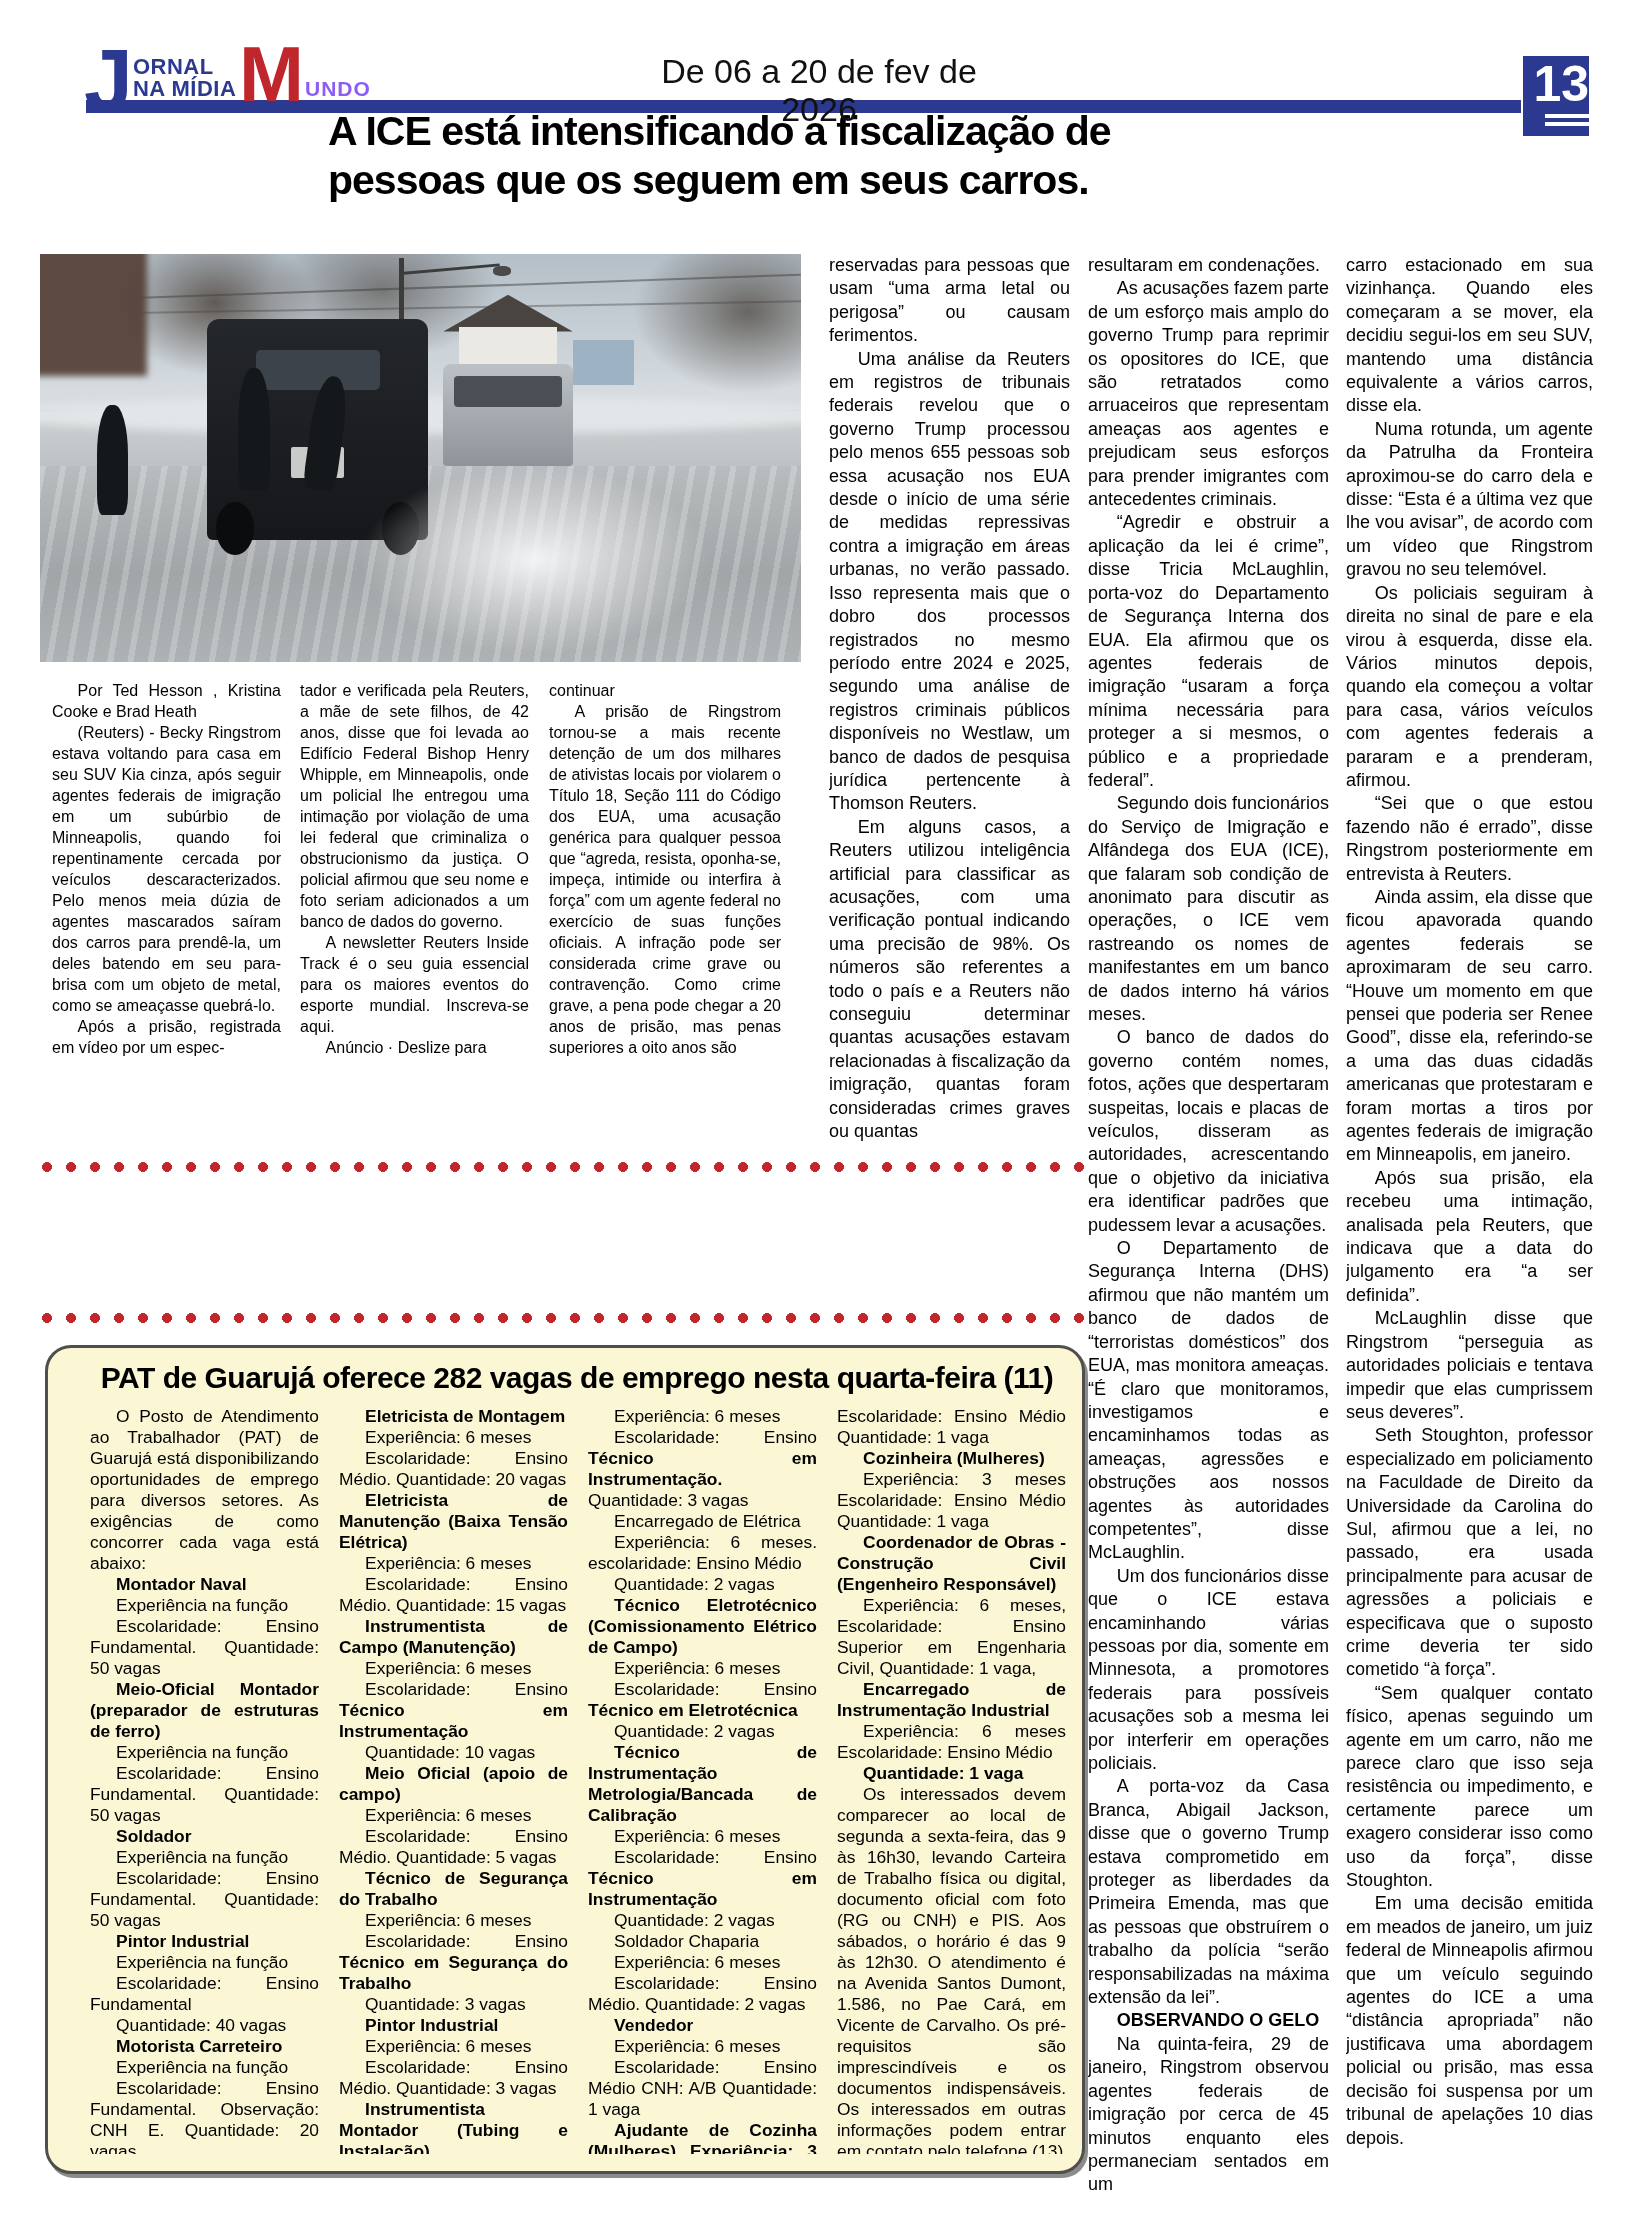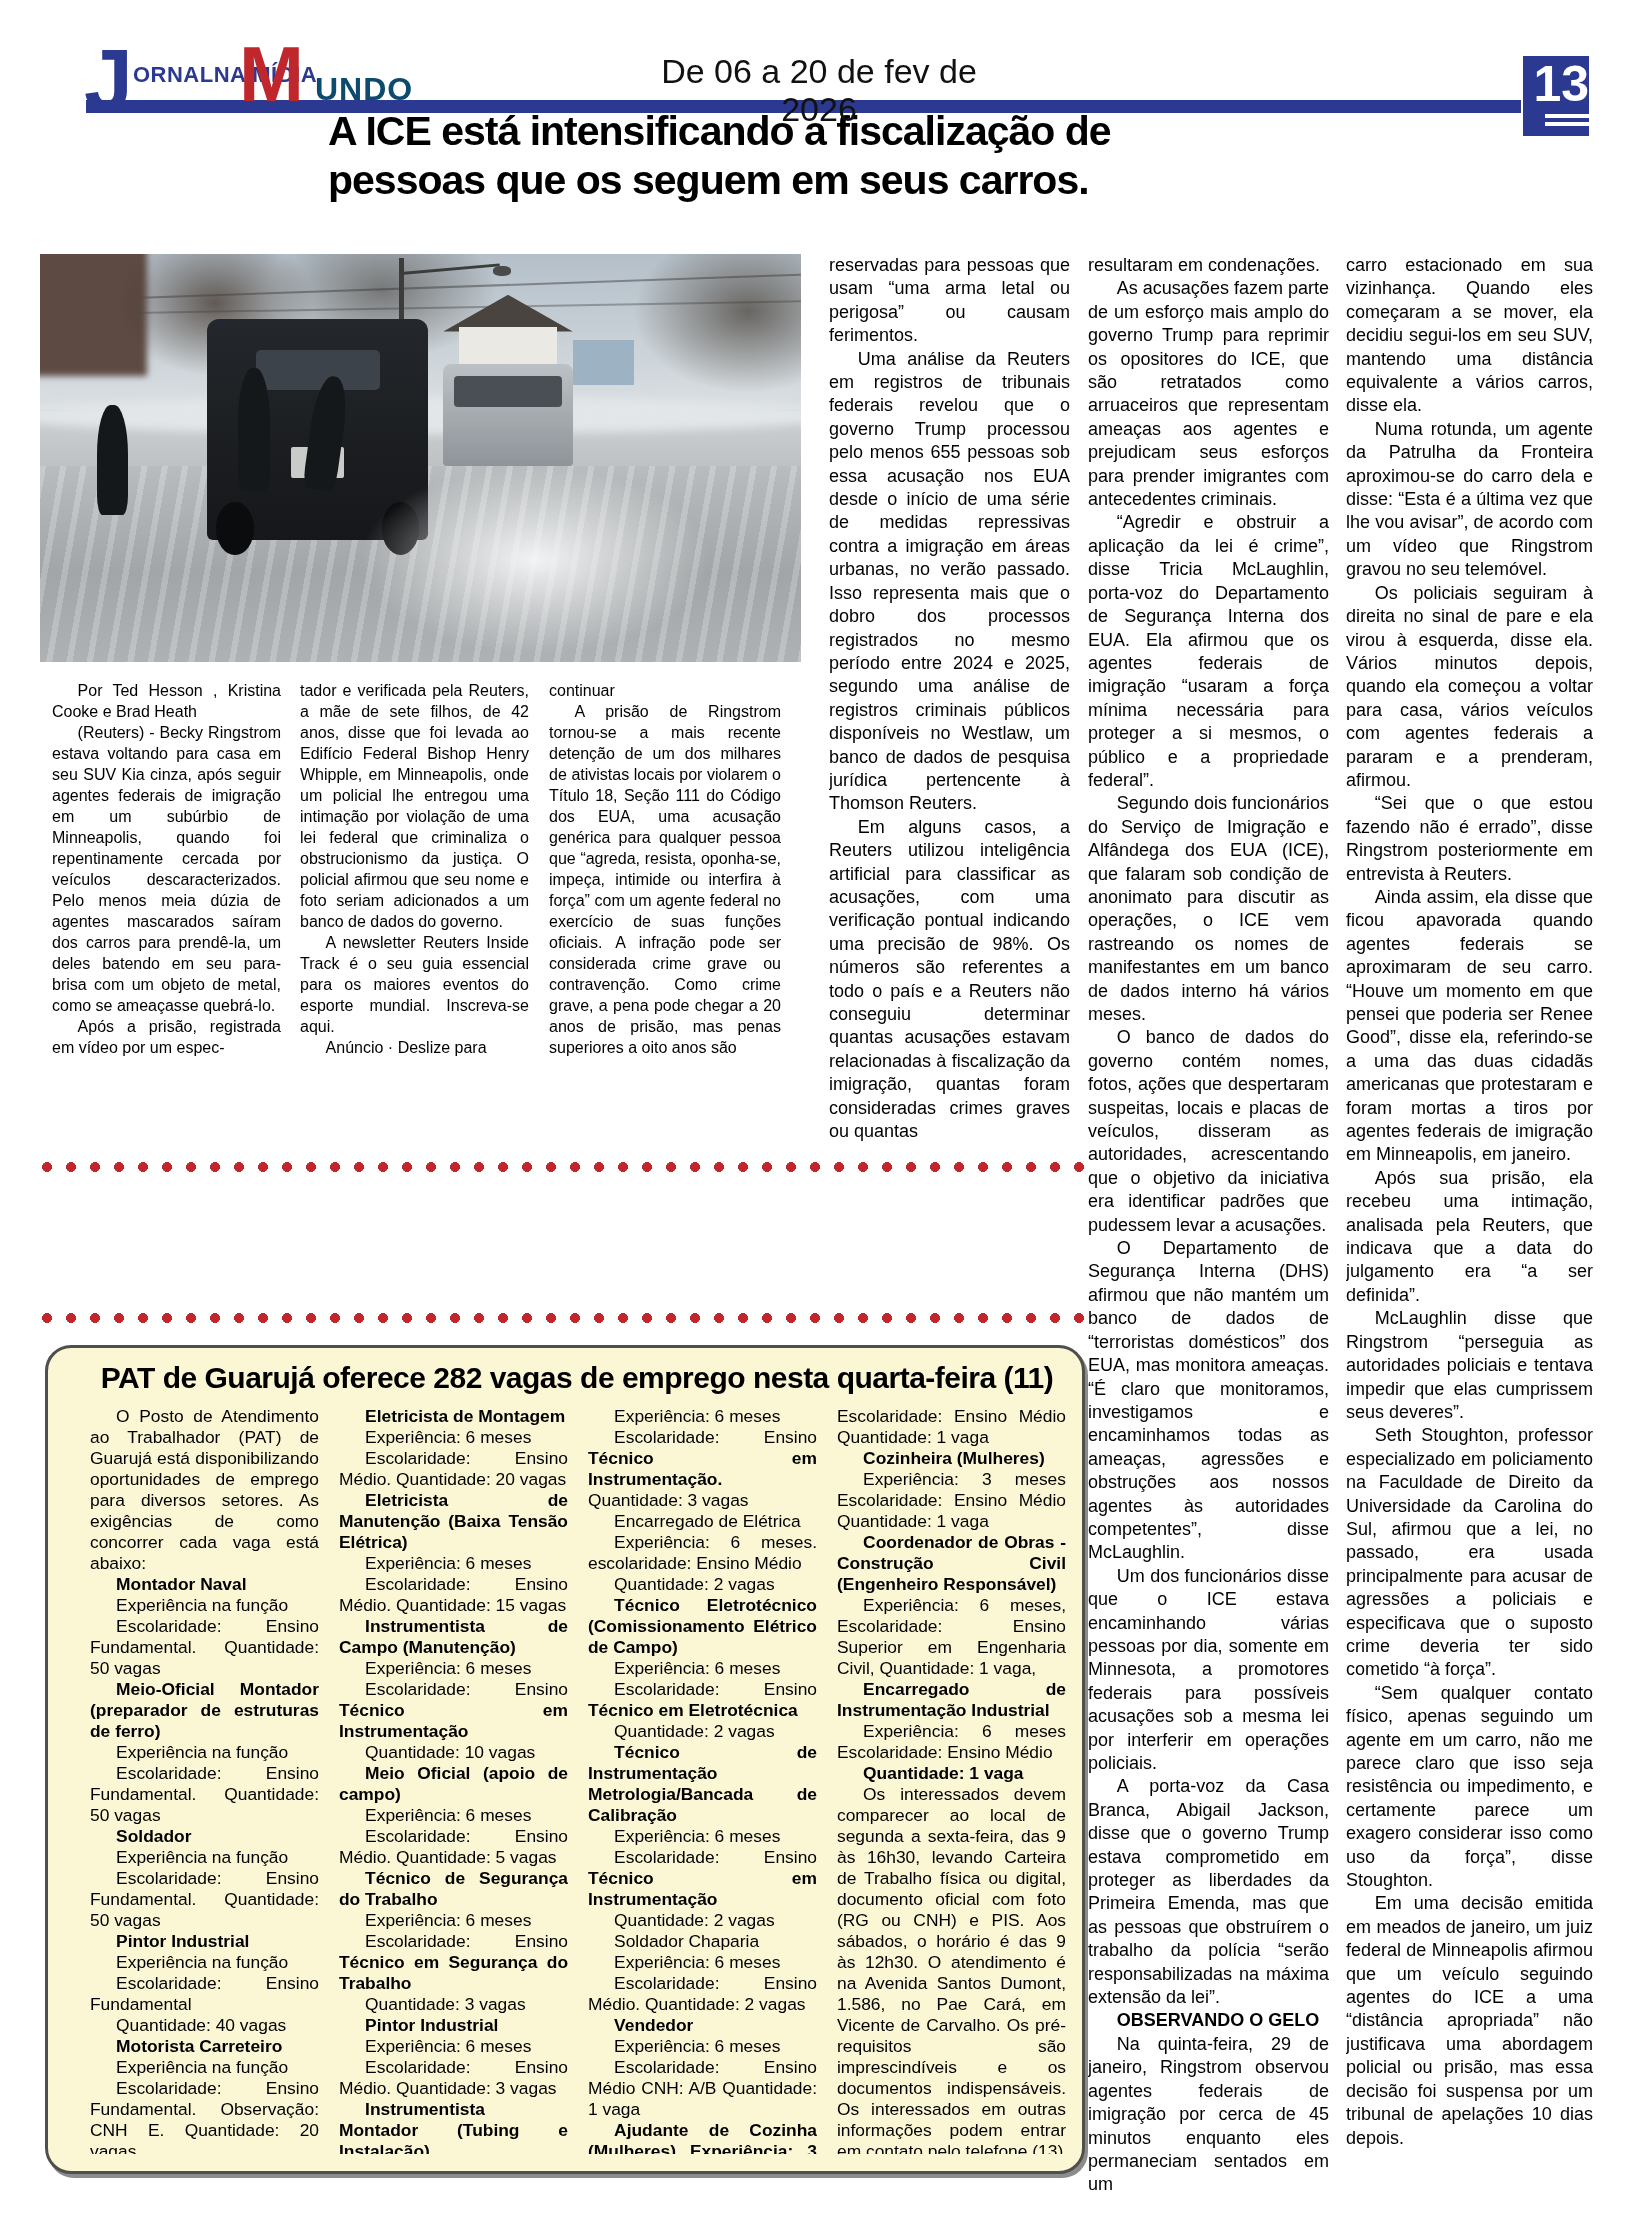--- a/index.html
+++ b/index.html
@@ -4,25 +4,25 @@
 <style>
   * { margin:0; padding:0; box-sizing:border-box; }
   html,body { background:#888; }
   body { font-family:"Liberation Sans", sans-serif; color:#000; }
   .page { position:relative; width:1646px; height:2234px; background:#fff; margin:0 auto; overflow:hidden; }
 
   
   .blue-rule { position:absolute; left:86px; top:100px; width:1435px; height:13px; background:#2b3990; z-index:0; }
   .logo { position:absolute; left:84px; top:40px; display:flex; align-items:flex-start; z-index:2; }
   .logo-j { font-size:88px; font-weight:bold; color:#2b3990; line-height:80px; letter-spacing:-2px; }
-  .logo-stack { display:flex; flex-direction:row; margin-left:2px; margin-top:24px; }
+  .logo-stack { display:flex; flex-direction:column; margin-left:2px; margin-top:16px; }
   .logo-stack span { font-size:22px; font-weight:bold; color:#2b3990; line-height:22px; letter-spacing:0.5px; }
   .section-logo { position:absolute; left:239px; top:36px; display:flex; align-items:flex-end; z-index:2; }
   .section-m { font-size:78px; font-weight:bold; color:#c0272d; line-height:76px; }
-  .section-rest { font-size:32px; font-weight:bold; color:#0c4a6e; line-height:30px; margin-left:11px; margin-bottom:8px; letter-spacing:1px; }
+  .section-rest { font-size:21px; font-weight:bold; color:#8b5cf6; line-height:30px; margin-left:1px; margin-bottom:8px; letter-spacing:1px; }
   .date { position:absolute; left:620px; top:52px; width:398px; text-align:center; font-size:34px; line-height:38px; color:#111; z-index:2; }
   .page-box { position:absolute; left:1523px; top:56px; width:66px; height:80px; background:#2b3990; z-index:2;
               display:flex; flex-direction:column; align-items:center; justify-content:flex-start; }
   .page-box .num { color:#fff; font-size:50px; font-weight:bold; line-height:56px; }
   .page-lines { width:44px; height:12px; border-top:4px solid #fff; border-bottom:4px solid #fff; margin-top:2px; }
 
   
   .headline { position:absolute; left:328px; top:107px; width:985px; font-weight:bold;
               font-size:41px; line-height:49px; letter-spacing:-1px; z-index:1; }
 

